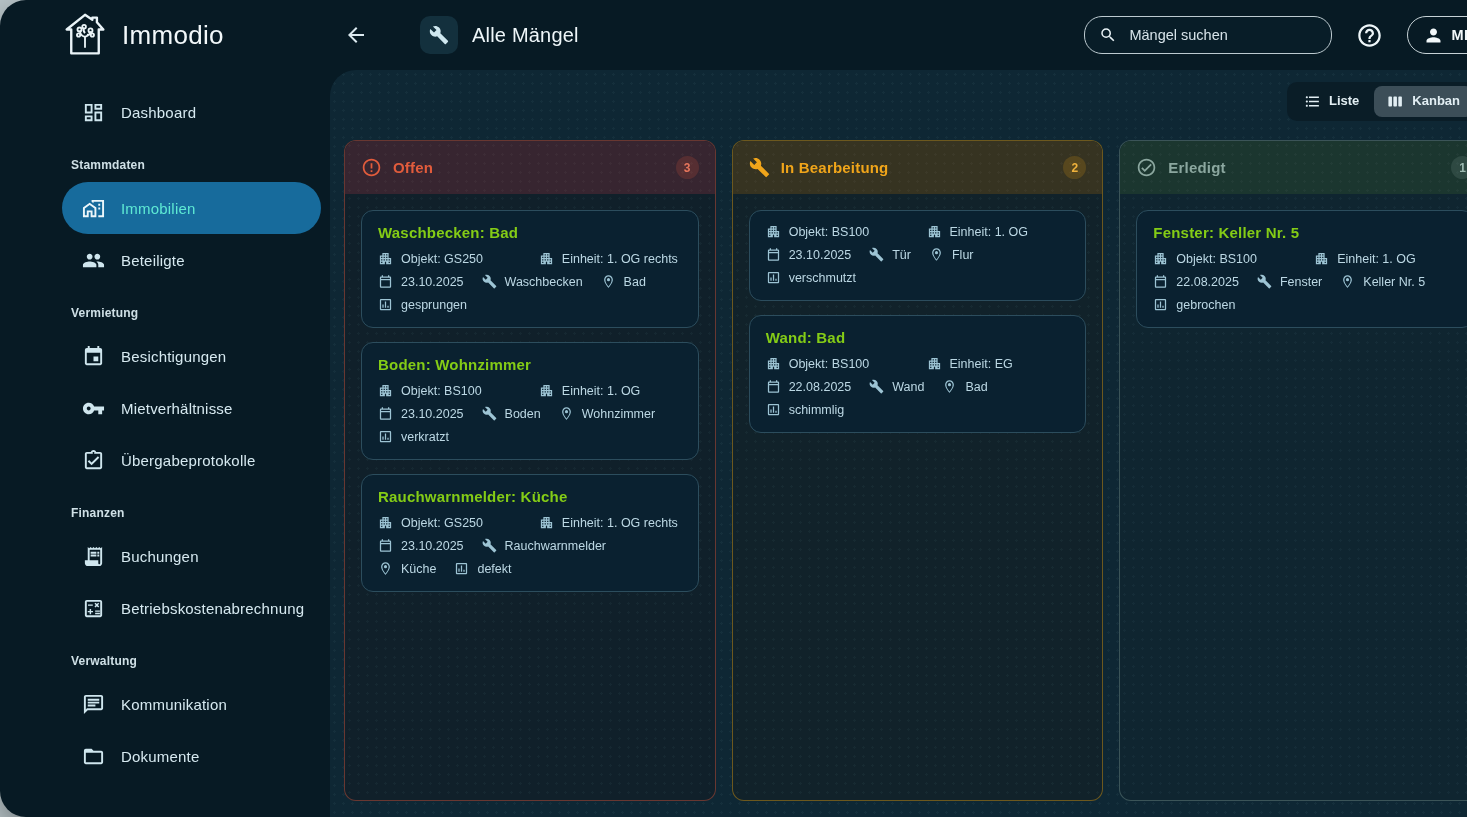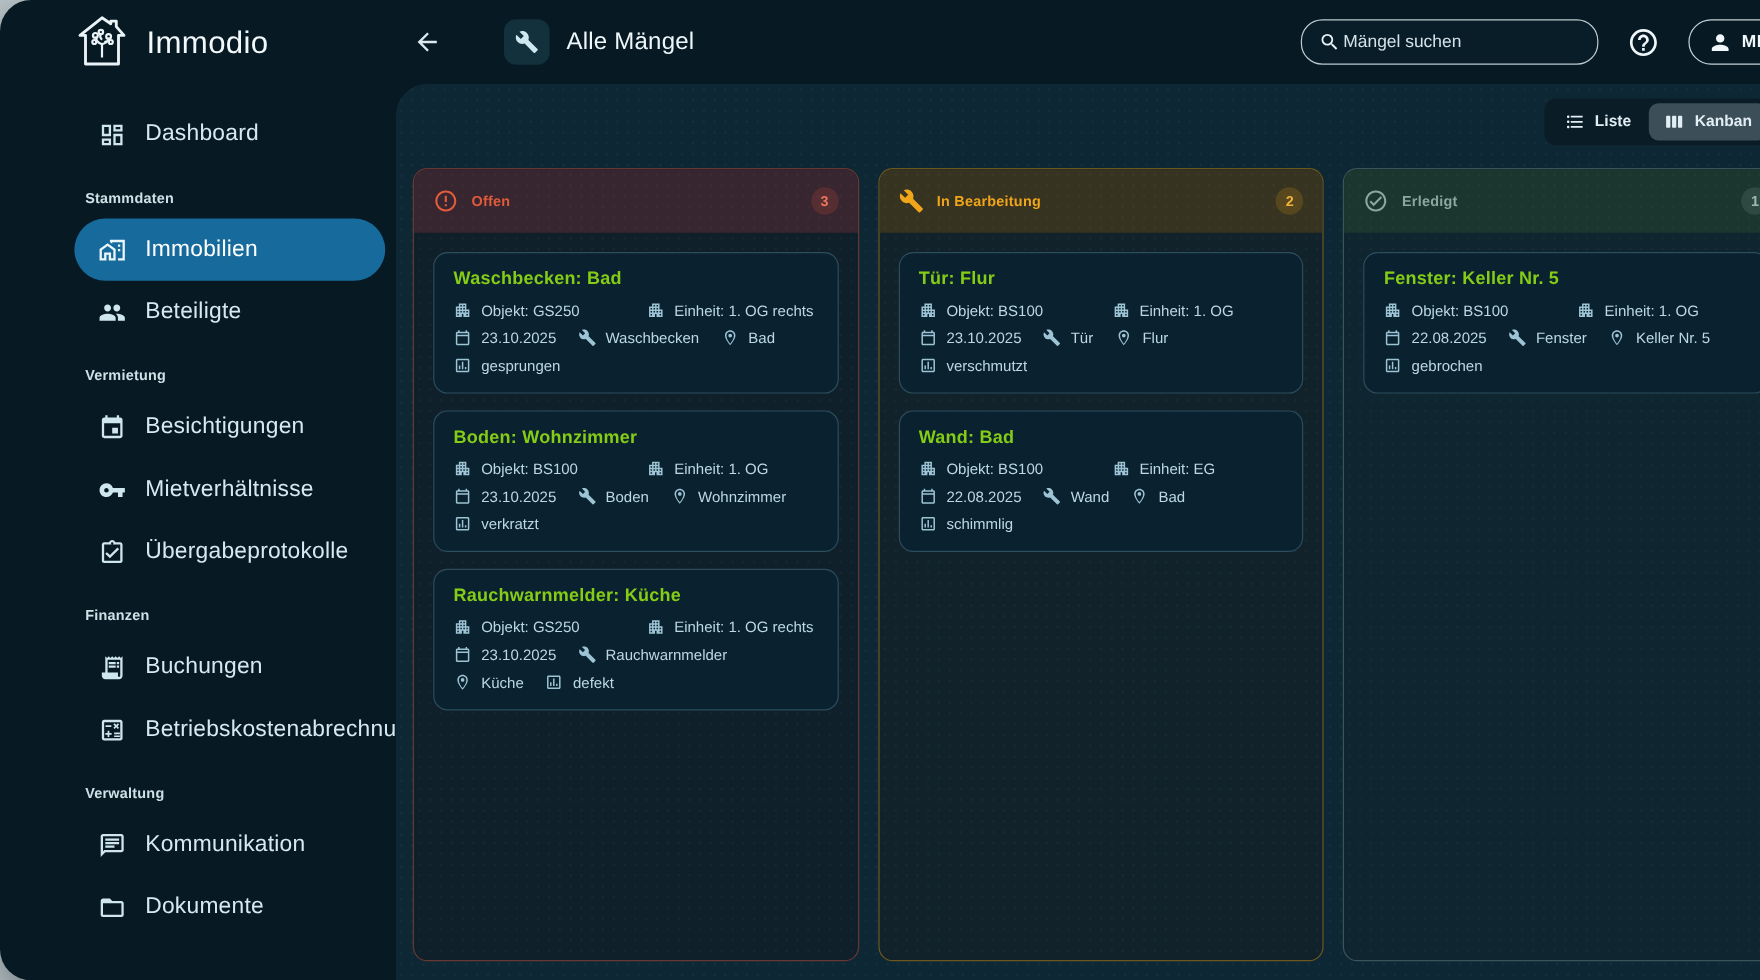--- a/index.html
+++ b/index.html
@@ -21,54 +21,54 @@
   .brand{display:flex;align-items:center;gap:14px;width:266px;flex:none}
   .brand .logo{width:46px;height:44px;color:#eaf4f8}
   .brand-name{font-size:26px;font-weight:500;color:#f2f8fa;letter-spacing:.3px}
   .iconbtn{background:none;border:none;cursor:pointer;display:grid;place-items:center;padding:6px;color:#dceaf0}
   .iconbtn svg{width:24px;height:24px}
   .pagetitle{display:flex;align-items:center;gap:14px;margin-left:36px}
   .wrenchbox{width:38px;height:38px;border-radius:10px;background:#13303d;display:grid;place-items:center;color:#cfe8f0}
   .wrenchbox svg{width:20px;height:20px}
   .pagetitle h1{margin:0;font-size:20px;font-weight:500;color:#eef6f9;letter-spacing:.2px}
   .search{margin-left:auto;width:218px;height:36px;border:1px solid #bccad0;border-radius:18px;
-    display:flex;align-items:center;gap:0;padding:0 14px;background:#081d28}
+    display:flex;align-items:center;gap:10px;padding:0 14px;background:#081d28}
   .search svg{width:18px;height:18px;color:#e8f2f6;flex:none}
   .search input{flex:1;background:transparent;border:none;outline:none;color:#e8f2f6;font-size:14.5px;font-family:inherit}
   .search input::placeholder{color:#e2eef4;opacity:.95}
   .help{margin-left:8px;color:#eef6f9}
   .help svg{width:27px;height:27px}
   .userchip{margin-left:8px;height:38px;border:1.5px solid #c6d2d6;border-radius:19px;background:transparent;
     display:flex;align-items:center;gap:7px;padding:0 15px;color:#f2f8fa;cursor:pointer}
   .userchip svg{width:21px;height:21px}
   .userchip span{font-size:14.5px;font-weight:700;letter-spacing:.5px}
   
   .shell{flex:1;display:flex;min-height:0}
   .sidebar{width:290px;flex:none;padding-top:16px}
   .navsection-label{font-size:12px;font-weight:700;color:#cfe0e6;padding:0 0 0 31px;margin:20px 0 10px;letter-spacing:.2px}
   .navitem{display:flex;align-items:center;gap:16px;height:52px;margin:0 9px 0 22px;padding:0 0 0 20px;
     border-radius:28px;color:#d6e9f0;cursor:pointer}
   .navitem svg{width:23px;height:23px;flex:none;color:#cfe6ee}
-  .navitem .nl{font-size:19px;font-weight:500;letter-spacing:.2px}
-  .navitem.active{background:#176b9c;color:#ffffff}
+  .navitem .nl{font-size:15px;font-weight:500;letter-spacing:.2px}
+  .navitem.active{background:#176b9c;color:#5eead4}
   .navitem.active svg{color:#ecf6fa}
   
   .content{position:relative;flex:1;min-width:0;background:#0e2734;border-top-left-radius:26px;
     background-image:radial-gradient(rgba(150,200,215,.05) 1px, transparent 1.2px);background-size:9px 9px}
   .viewtoggle{position:absolute;top:12px;right:30px;display:flex;gap:2px;background:#0a1d27;border-radius:10px;padding:4px}
   .vt-btn{display:flex;gap:8px;border:none;background:transparent;color:#e2eef3;
     font-family:inherit;font-size:13px;font-weight:700;padding:7px 13px;border-radius:8px;cursor:pointer}
   .vt-btn svg{width:17px;height:17px}
   .vt-btn.active{background:#3c4e58}
   .board{position:absolute;top:70px;left:14px;right:16px;bottom:16px;display:flex;gap:16px}
   .kcol{flex:1;min-width:0;border-radius:12px;display:flex;flex-direction:column;overflow:hidden;border:1px solid}
   .colhead{display:flex;align-items:center;gap:11px;padding:15px 16px;
     background-image:radial-gradient(rgba(255,255,255,.03) 1px, transparent 1.2px);background-size:9px 9px}
   .colhead svg{width:21px;height:21px;flex:none}
-  .coltitle{font-size:12px;font-weight:700;letter-spacing:.2px}
+  .coltitle{font-size:15px;font-weight:700;letter-spacing:.2px}
   .badge{margin-left:auto;width:23px;height:23px;border-radius:50%;display:grid;place-items:center;
     font-size:12px;font-weight:700}
   .colbody{flex:1;padding:2px 16px 16px;background-image:radial-gradient(rgba(160,210,225,.045) 1px, transparent 1.2px);background-size:9px 9px}
   
   .col-offen{border-color:rgba(226,89,60,.42);background:#10202a}
   .col-offen .colhead{background-color:#372530}
   .col-offen .coltitle,.col-offen .colhead svg{color:#e25c3c}
   .col-offen .badge{background:rgba(226,89,60,.18);color:#e8765c}
   .col-bearb{border-color:rgba(237,164,15,.42);background:#11222a}
   .col-bearb .colhead{background-color:#363321}
@@ -444,21 +444,20 @@
         <section class="kcol col-bearb">
           <div class="colhead">
             <svg>
                 <use href="#i-wrench"></use>
               </svg>
             <span class="coltitle">In Bearbeitung</span>
             <span class="badge">2</span>
           </div>
           <div class="colbody">
             <article class="card">
-              <h3 class="cardtitle">Tür: Flur</h3>
               <div class="meta">
                 <span class="mi half">
                     <svg>
                       <use href="#i-building"></use>
                     </svg>
                     <span>Objekt: BS100</span>
                   </span>
                 <span class="mi half">
                     <svg>
                       <use href="#i-building"></use>

